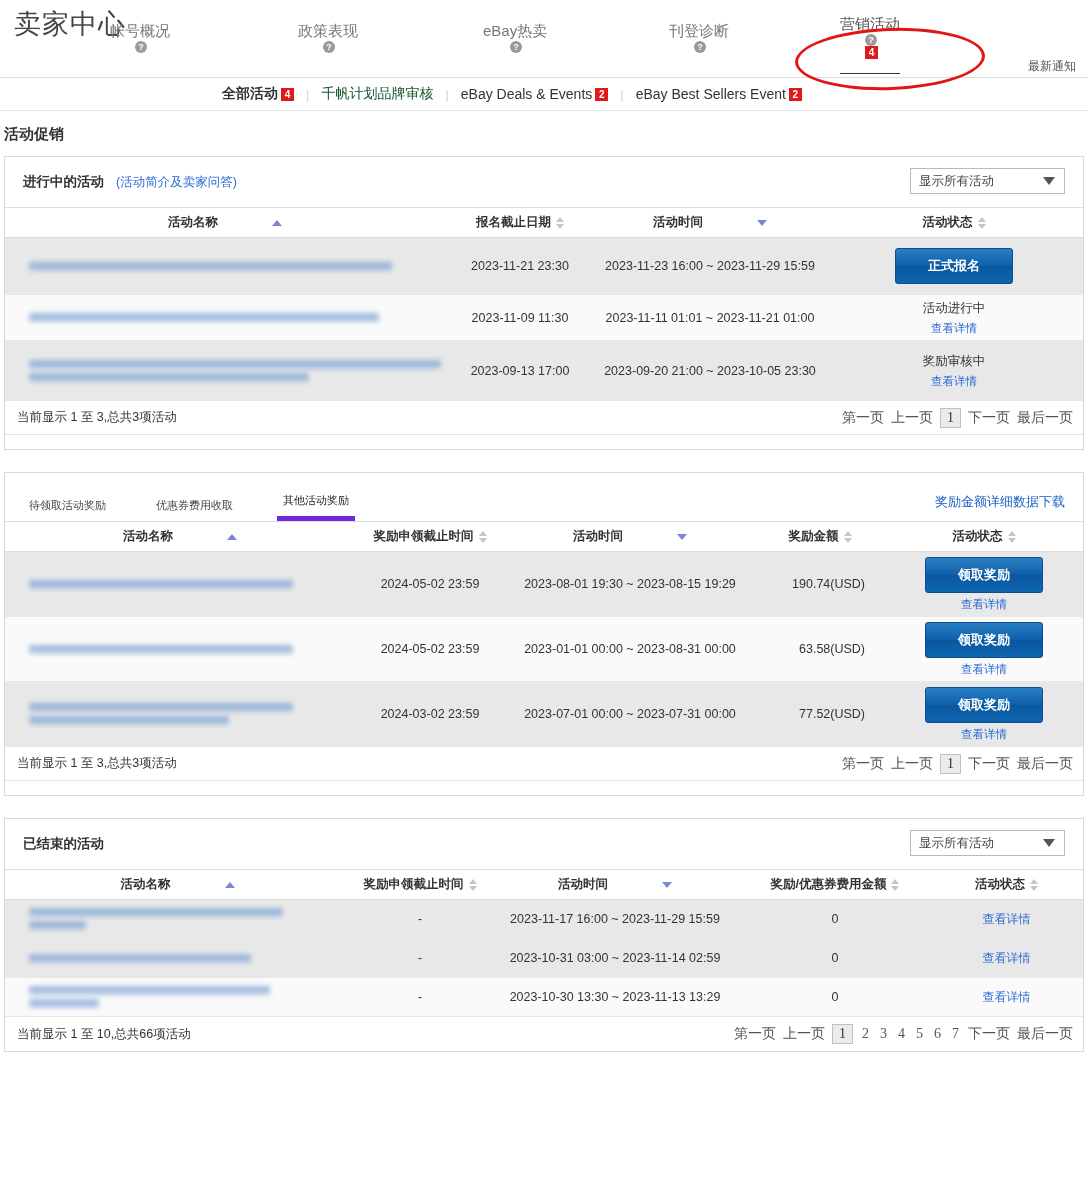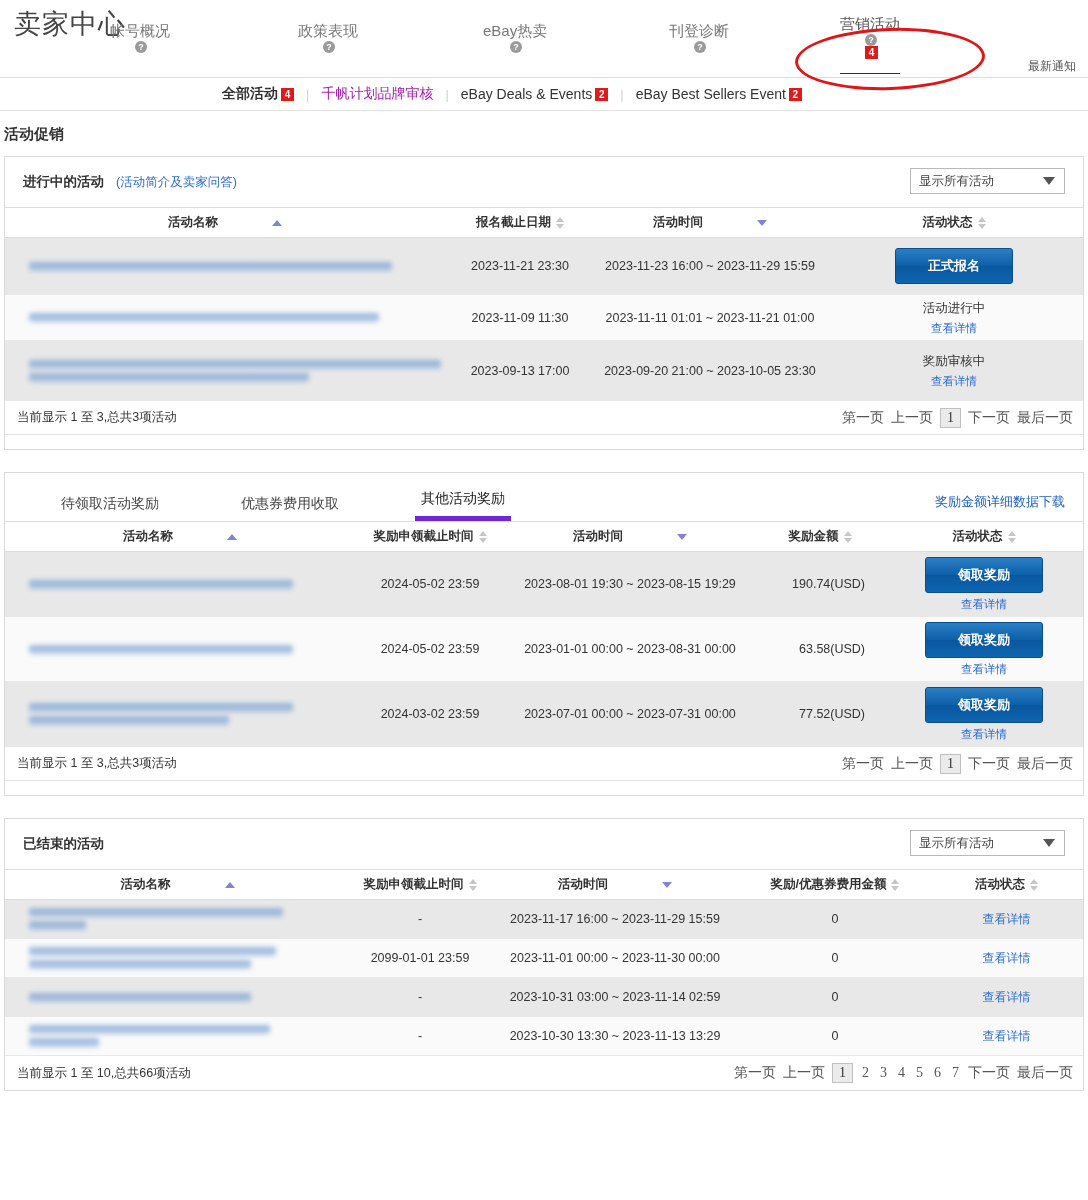--- a/index.html
+++ b/index.html
@@ -98,21 +98,21 @@
     border-bottom: 1px solid #e3e3e3;
     background: #fff;
   }
   .subnav-item {
     color: #333;
     display: flex;
     align-items: center;
     white-space: nowrap;
   }
   .subnav-item.bold { font-weight: bold; }
-  .subnav-item.dim { color: #a21caf; }
+  .subnav-item.dim { color: #14532d; }
   .subnav-sep {
     color: #d2d2d2;
     margin: 0 12px;
     font-size: 13px;
   }
 
   
   .page-title {
     font-size: 15px;
     font-weight: bold;
@@ -166,26 +166,25 @@
 
   
   .panel-tabs {
     display: flex;
     align-items: flex-end;
     padding: 14px 18px 0 18px;
     position: relative;
     height: 48px;
   }
   .panel-tab {
-    font-size: 14px;
+    font-size: 11px;
     color: #444;
     padding: 0 6px 8px 6px;
     margin-right: 38px;
     white-space: nowrap;
-    margin-left: 32px;
   }
   .panel-tab.active {
     color: #222;
     border-bottom: 5px solid #6d28d9;
   }
   .download-link {
     position: absolute;
     right: 18px; bottom: 10px;
     font-size: 13px;
     color: #1a5fc4;
@@ -659,32 +658,20 @@
             <div>
               <div class="redact" style="width: 80%;"></div>
               <div class="redact" style="width: 18%;"></div>
             </div>
           </td>
           <td>-</td>
           <td>2023-11-17 16:00 ~ 2023-11-29 15:59</td>
           <td>0</td>
           <td><span class="detail-link-plain">查看详情</span></td>
         </tr>
-        <tr class="even" style="height: 39px;">
-          <td class="redact-cell">
-            <div>
-              <div class="redact" style="width: 78%;"></div>
-              <div class="redact" style="width: 70%;"></div>
-            </div>
-          </td>
-          <td>2099-01-01 23:59</td>
-          <td>2023-11-01 00:00 ~ 2023-11-30 00:00</td>
-          <td>0</td>
-          <td><span class="detail-link-plain">查看详情</span></td>
-        </tr>
         <tr class="odd" style="height: 39px;">
           <td class="redact-cell">
             <div>
               <div class="redact" style="width: 70%;"></div>
             </div>
           </td>
           <td>-</td>
           <td>2023-10-31 03:00 ~ 2023-11-14 02:59</td>
           <td>0</td>
           <td><span class="detail-link-plain">查看详情</span></td>

